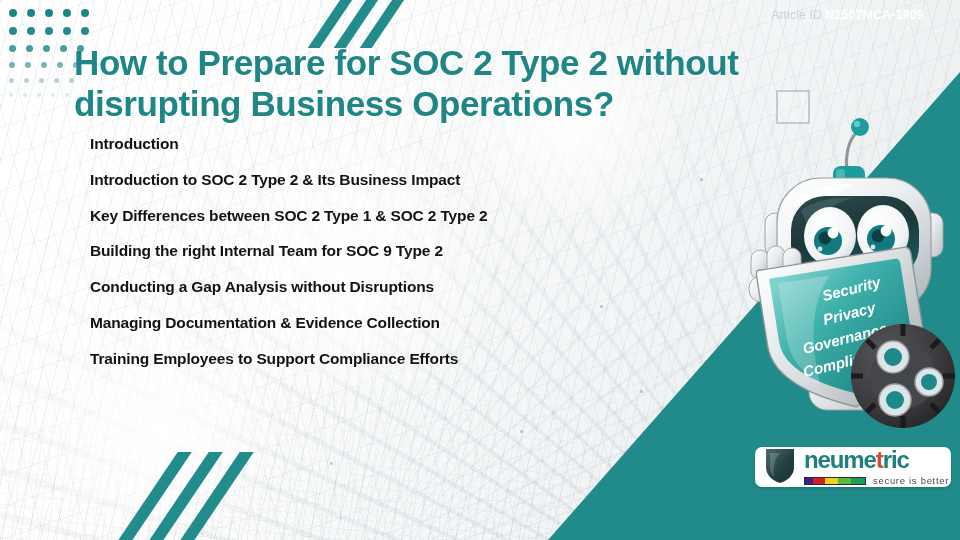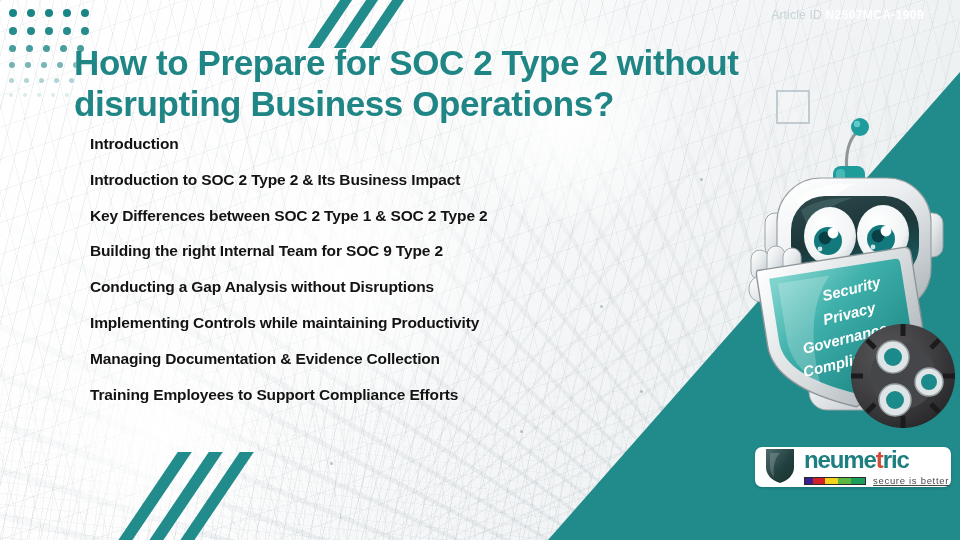--- a/index.html
+++ b/index.html
@@ -157,21 +157,21 @@
   }
   .logo-rainbow {
     width:62px; height:8px; flex:0 0 auto;
     background:linear-gradient(to right,
       #3b1f8f 0 14%, #d31f26 14% 34%, #f2d21a 34% 55%,
       #5db83f 55% 76%, #1b9e5a 76% 100%);
     border:1px solid #2b2b2b;
   }
   .logo-tag {
     margin-left:7px; font-size:9.5px; color:#4a4a4a;
-    letter-spacing:.7px; white-space:nowrap;text-decoration:underline;
+    letter-spacing:.7px; white-space:nowrap;
   }
 </style>
 </head>
 <body>
 
 <div id="slide">
 
   <div class="bg-perspective"></div>
   <div class="bg-fan"></div>
   <div class="bg-fan2"></div>
@@ -256,21 +256,20 @@
     <span style="display: block;">How to Prepare for SOC 2 Type 2 without</span>
     <span style="display: block;">disrupting Business Operations?</span>
   </h1>
 
   <div class="topic-list">
     <div class="topic-item">Introduction</div>
     <div class="topic-item">Introduction to SOC 2 Type 2 &amp; Its Business Impact</div>
     <div class="topic-item">Key Differences between SOC 2 Type 1 &amp; SOC 2 Type 2</div>
     <div class="topic-item">Building the right Internal Team for SOC 9 Type 2</div>
     <div class="topic-item">Conducting a Gap Analysis without Disruptions</div>
-    <div class="topic-item">Implementing Controls while maintaining Productivity</div>
     <div class="topic-item">Managing Documentation &amp; Evidence Collection</div>
     <div class="topic-item">Training Employees to Support Compliance Efforts</div>
   </div>
 
   <div class="robot">
     <svg width="230" height="340" viewBox="0 0 230 340" xmlns="http://www.w3.org/2000/svg">
       <defs>
         <linearGradient id="bodyG" x1="0" y1="0" x2="1" y2="1">
           <stop offset="0%" stop-color="#ffffff"></stop>
           <stop offset="45%" stop-color="#e7eaec"></stop>

